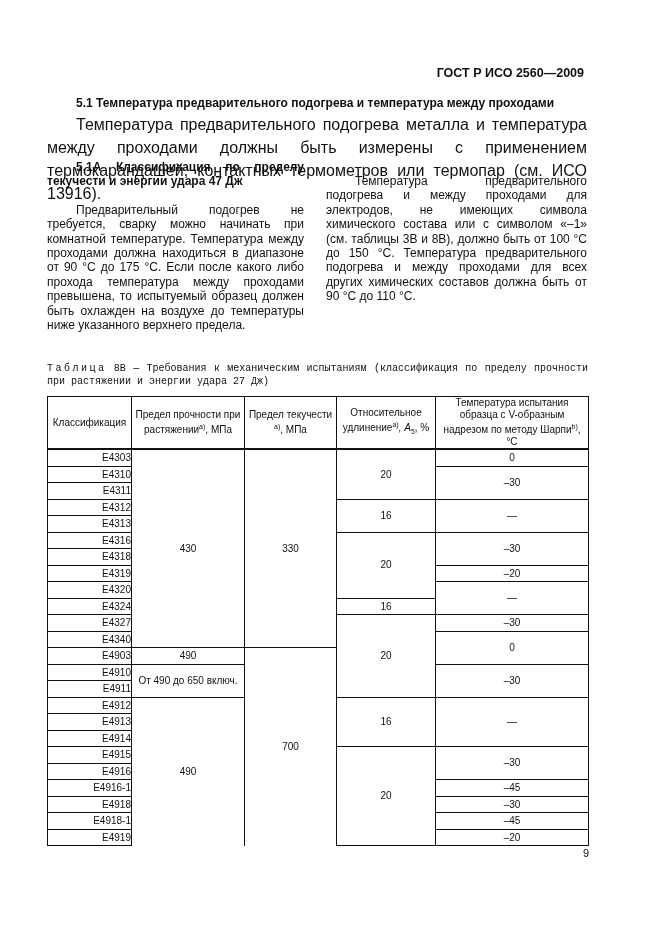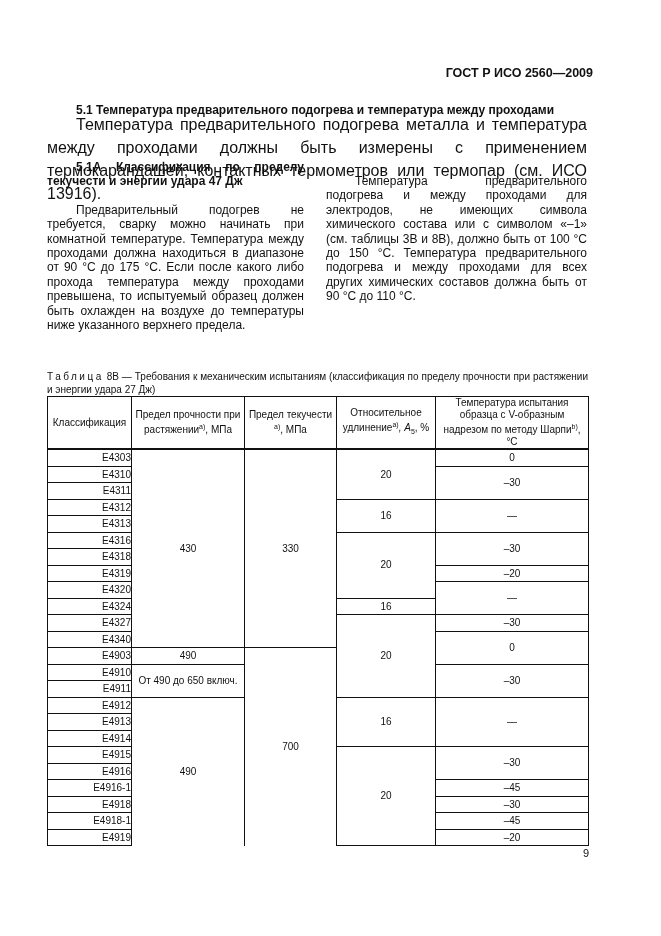--- a/index.html
+++ b/index.html
@@ -1,27 +1,27 @@
 <!DOCTYPE html>
 <html><head>
 <meta charset="utf-8">
 <style>
   html, body { margin: 0; padding: 0; background: #ffffff; }
   body { width: 661px; height: 936px; position: relative; overflow: hidden;
          font-family: "Liberation Sans", sans-serif; color: #111; }
-  .page-header { position: absolute; top: 66px; right: 68px; font-weight: bold; font-size: 12.5px; }
-  .sec-title { position: absolute; left: 76px; top: 103px; font-weight: bold; font-size: 12px; }
+  .page-header { position: absolute; top: 66px; right: 77px; font-weight: bold; font-size: 12.5px; }
+  .sec-title { position: absolute; left: 76px; top: 96px; font-weight: bold; font-size: 12px; }
   .para { position: absolute; font-size: 16px; line-height: 23px; text-align: justify; }
   .p1 { left: 47px; top: 113px; width: 540px; text-indent: 29px; }
   .col { position: absolute; font-size: 12px; line-height: 14.4px; text-align: justify; }
   .colA { left: 47px; width: 257px; }
   .colB { left: 326px; width: 261px; }
   .subtitle { font-weight: bold; text-indent: 29px; }
   .ind { text-indent: 29px; margin: 0; }
-  .caption { position: absolute; left: 47px; top: 370px; width: 541px; font-size: 10px; line-height: 13px; text-align: justify; }
+  .caption { position: absolute; left: 47px; top: 362px; width: 541px; font-size: 10px; line-height: 13px; text-align: justify; font-family: Liberation Mono, monospace; }
   .caption .sp { letter-spacing: 2.5px; }
   table.t { position: absolute; left: 47px; top: 396px; border-collapse: collapse; font-size: 10px; table-layout: fixed; }
   table.t td, table.t th { border: 1px solid #111; padding: 0; text-align: center; vertical-align: middle; font-weight: normal; }
   table.t thead th { height: 43px; line-height: 12px; padding: 0 3px; }
   table.t thead tr { border-bottom: 2px solid #111; }
   table.t tbody td { height: 15.5px; line-height: 14px; }
   table.t tbody td.code { text-align: right; padding-left: 18px; }
   table.t td.nobot { border-bottom: none; margin-top: 20px; }
   .pgnum { position: absolute; left: 583px; top: 847px; font-size: 11px; }
   sup { font-size: 7px; }

